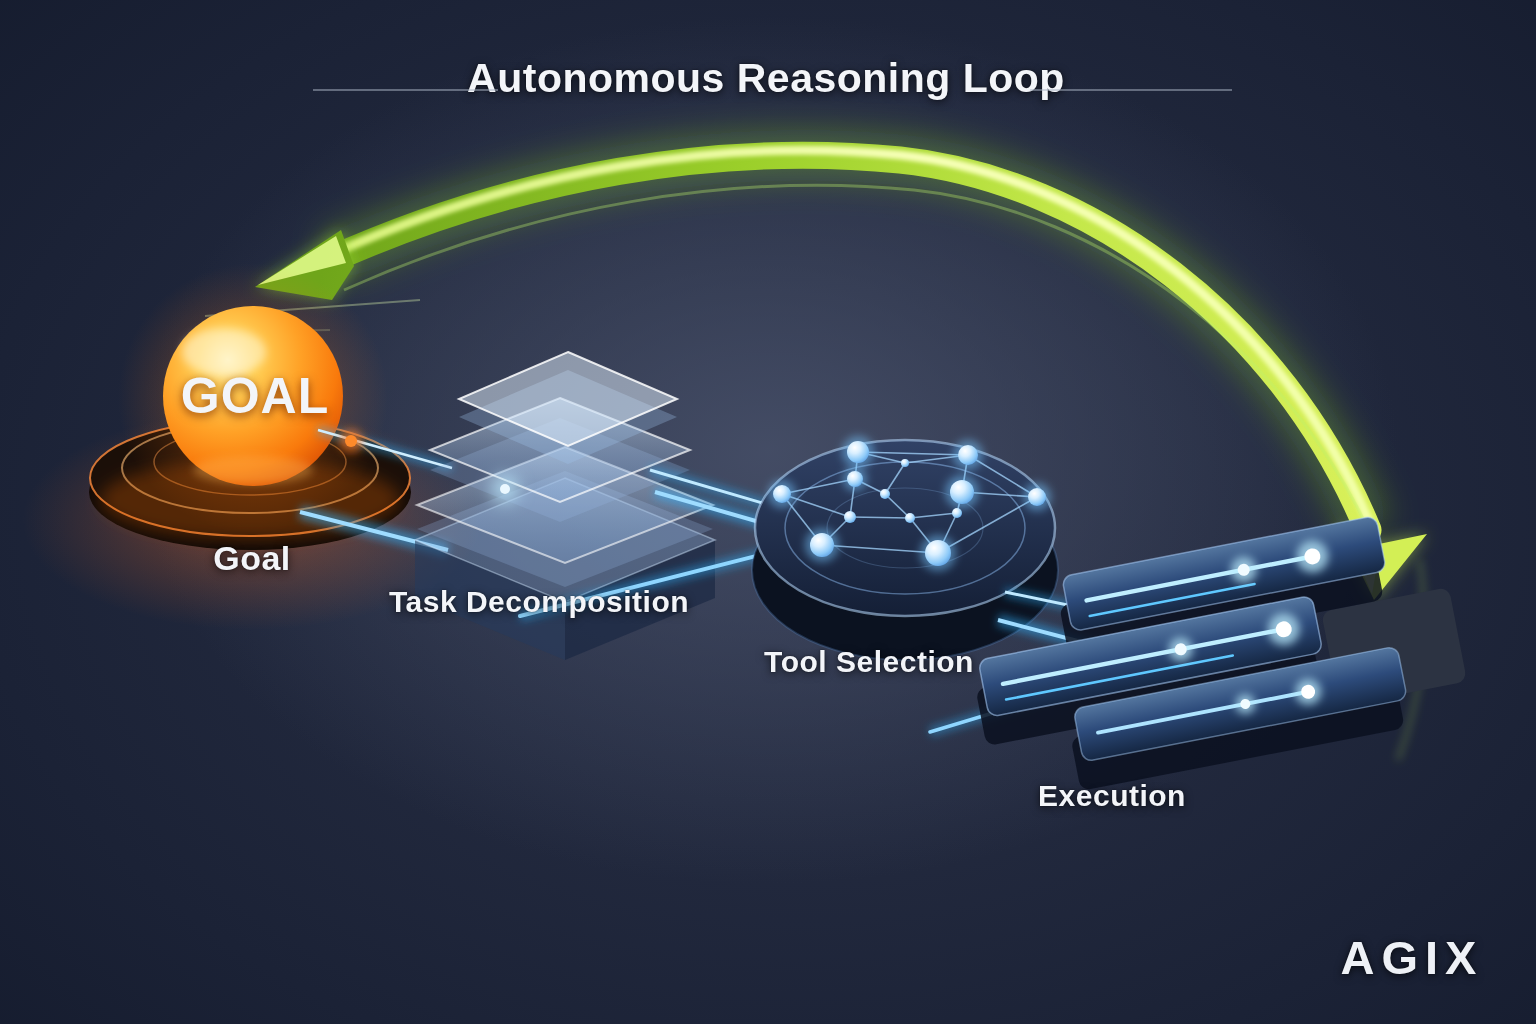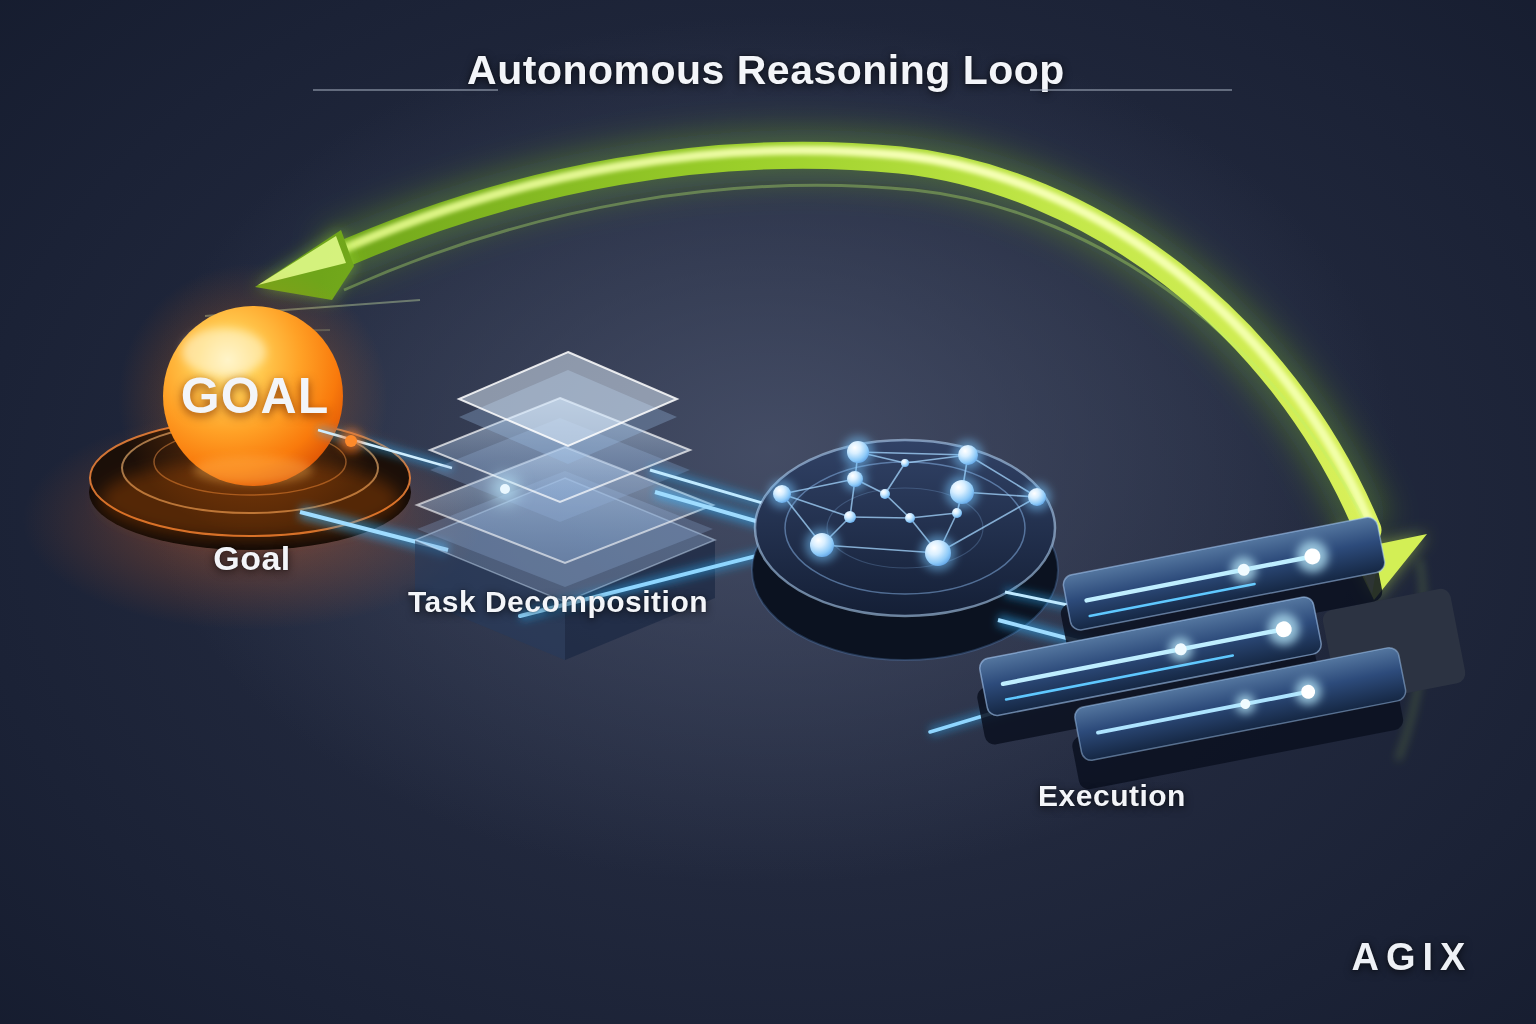--- a/index.html
+++ b/index.html
@@ -14,21 +14,21 @@
   .lbl{
     position:absolute;color:#f3f5f9;font-weight:bold;white-space:nowrap;
     text-shadow:0 2px 8px rgba(0,0,0,.65), 0 0 2px rgba(0,0,0,.5);
     transform:translate(-50%,-50%);letter-spacing:.5px;
   }
   #title{font-size:41px;}
   .dash{position:absolute;height:2px;background:rgba(170,180,196,.5);}
   #goal-badge{font-size:50px;letter-spacing:1px;text-shadow:0 3px 10px rgba(120,40,0,.8);}
   #goal-label{font-size:34px;}
   .stage-label{font-size:30px;}
-  #brand{font-size:38px;letter-spacing:7px;color:#eef1f6;font-weight:bold;}
+  #brand{font-size:47px;letter-spacing:7px;color:#eef1f6;font-weight:bold;}
 </style>
 </head>
 <body>
 
 <div id="stage">
 
   <svg width="1536" height="1024" viewBox="0 0 1536 1024">
     <defs>
       <linearGradient id="arcGrad" gradientUnits="userSpaceOnUse" x1="330" y1="240" x2="1380" y2="520">
         <stop offset="0" stop-color="#6fa51a"></stop>
@@ -271,23 +271,24 @@
         <line x1="1088" y1="712" x2="1302" y2="712" stroke="rgba(47,180,255,.5)" stroke-width="11" filter="url(#f4)"></line>
         <line x1="1088" y1="712" x2="1302" y2="712" stroke="#aee4ff" stroke-width="4" stroke-linecap="round"></line>
         <circle cx="1238" cy="712" r="10" fill="rgba(190,240,255,.7)" filter="url(#f4)"></circle>
           <circle cx="1238" cy="712" r="5" fill="#f0fbff"></circle>
         <circle cx="1302" cy="712" r="13" fill="rgba(190,240,255,.7)" filter="url(#f4)"></circle>
           <circle cx="1302" cy="712" r="7" fill="#ffffff"></circle>
       </g>
     </g>
   </svg>
 
-  <div class="lbl" id="title" style="left:766px;top:70px;text-align:center;">Autonomous Reasoning Loop</div>
+  <div class="lbl" id="title" style="left:766px;top:78px;text-align:center;">Autonomous Reasoning Loop</div>
   <div class="dash" style="left:313px;top:89px;width:185px;"></div>
   <div class="dash" style="left:1030px;top:89px;width:202px;"></div>
 
   <div class="lbl" id="goal-badge" style="left:255px;top:396px;">GOAL</div>
   <div class="lbl" id="goal-label" style="left:252px;top:558px;">Goal</div>
-  <div class="lbl stage-label" style="left:558px;top:602px;">Task Decomposition</div>
+  <div class="lbl stage-label" style="left:539px;top:602px;">Task Decomposition</div>
+  <div class="lbl stage-label" style="left:869px;top:662px;">Tool Selection</div>
   <div class="lbl stage-label" style="left:1112px;top:796px;">Execution</div>
 
   <div class="lbl" id="brand" style="left:1412px;top:957px;">AGIX</div>
 </div>
 
 </body></html>

